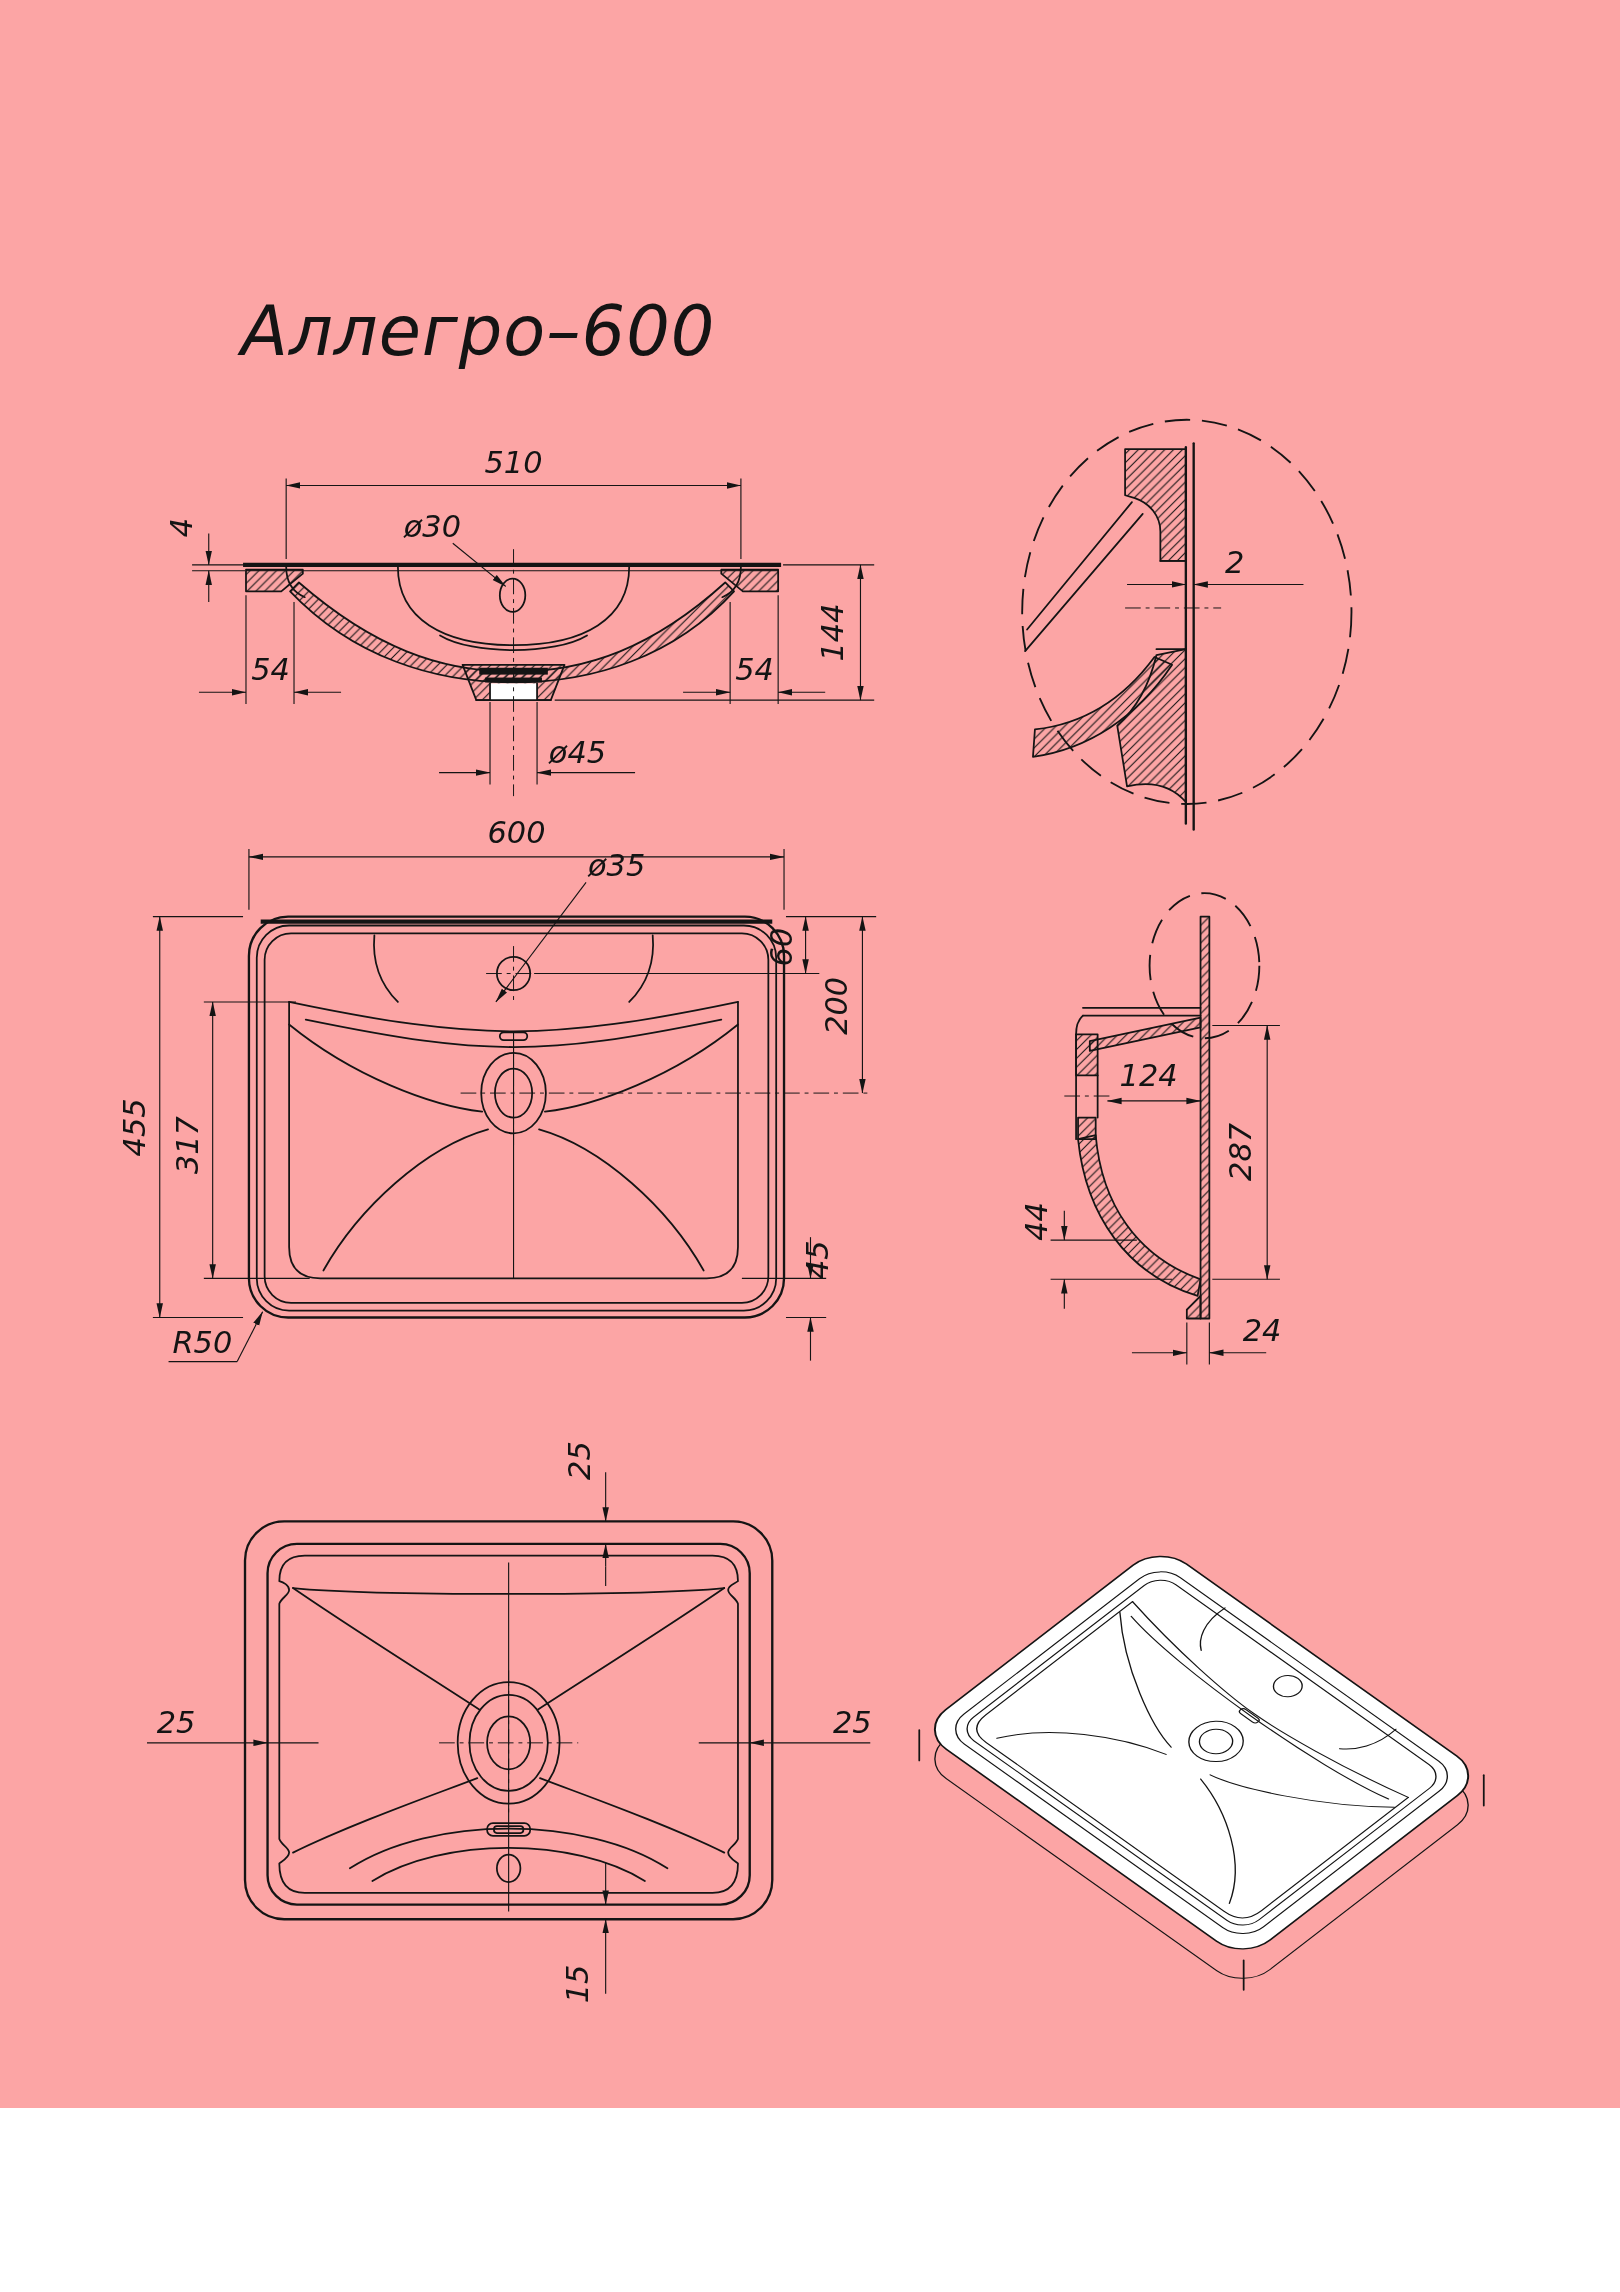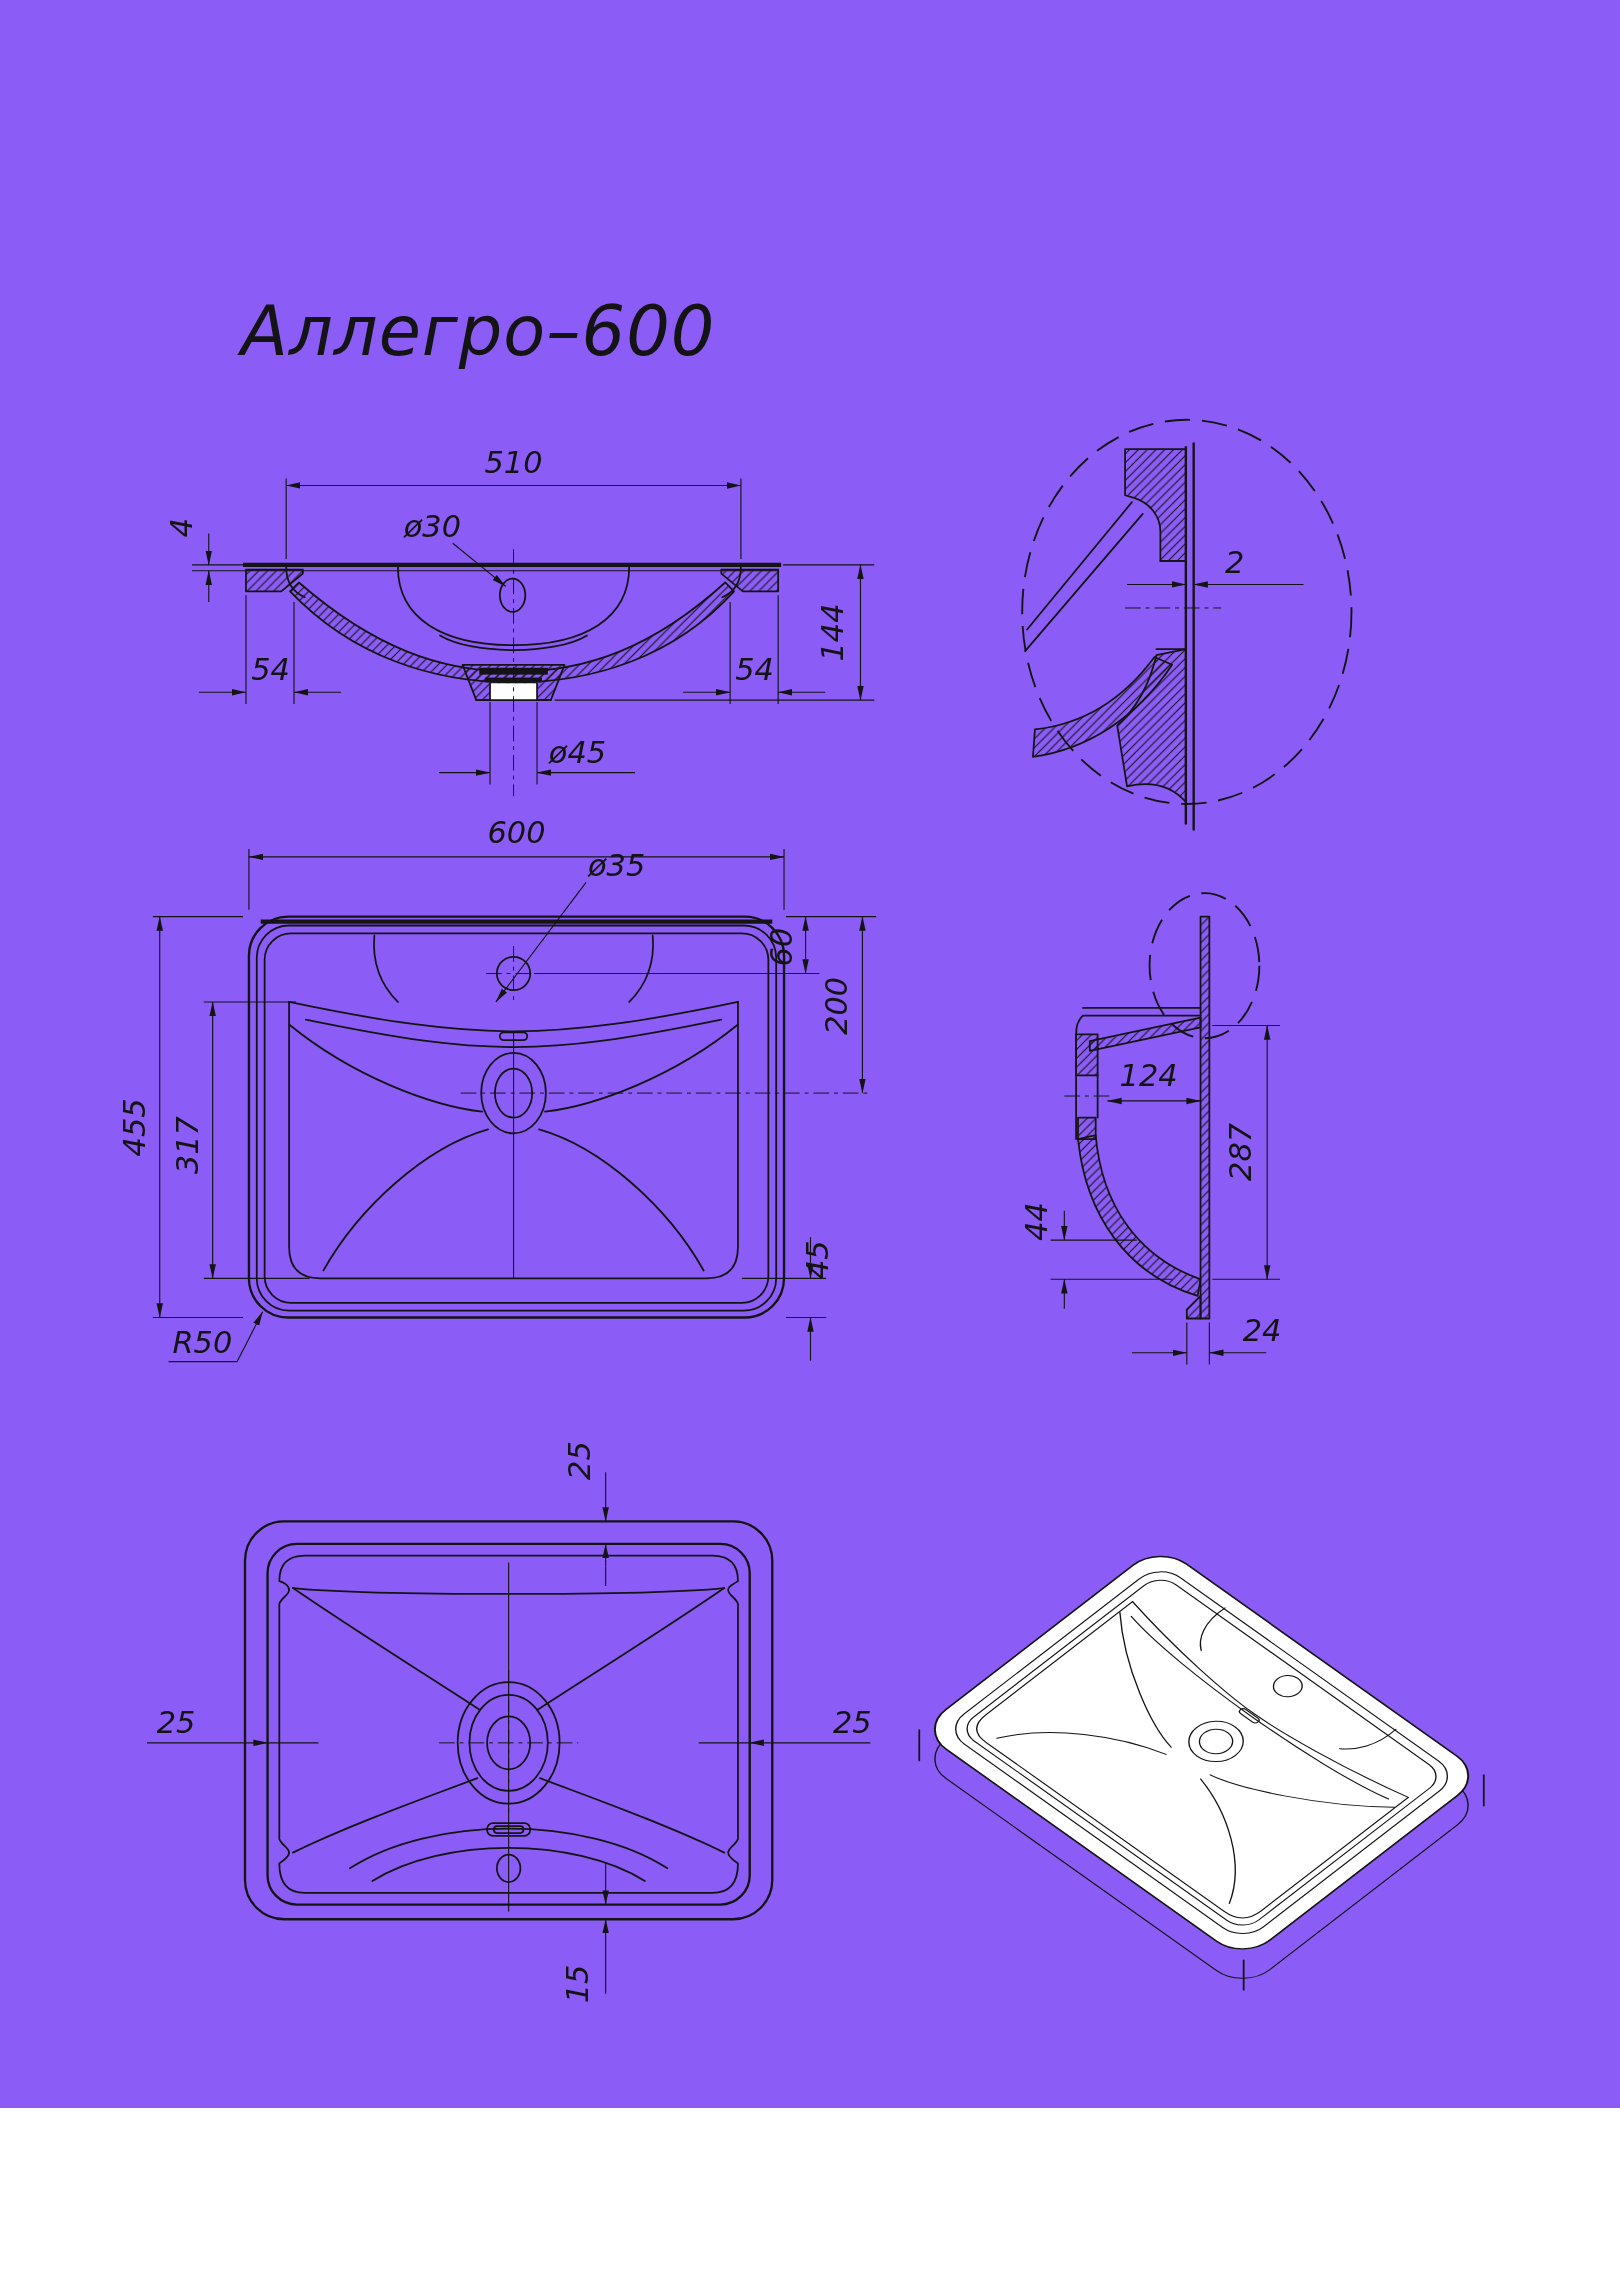--- a/index.html
+++ b/index.html
@@ -1,16 +1,16 @@
 <!DOCTYPE html>
 <html><head>
 <meta charset="utf-8">
 <style>
   html,body{margin:0;padding:0;background:#ffffff;}
-  #page{width:1620px;height:2108px;background:#8b5cf6;position:relative;font-family:"DejaVu Sans",sans-serif;}
+  #page{width:1620px;height:2108px;background:#fca5a5;position:relative;font-family:"DejaVu Sans",sans-serif;}
   svg{position:absolute;left:0;top:0;}
   .ol{stroke:#141414;fill:none;stroke-width:2.4;stroke-linecap:round;stroke-linejoin:round;}
   .ol2{stroke:#141414;fill:none;stroke-width:1.8;stroke-linecap:round;stroke-linejoin:round;}
   .thick{stroke:#141414;fill:none;stroke-width:4.5;stroke-linecap:butt;}
   .thin{stroke:#141414;fill:none;stroke-width:1.15;stroke-linecap:butt;}
   .hatch{fill:url(#hat);stroke:#141414;stroke-width:1.8;stroke-linejoin:round;}
   .solidfill{fill:#141414;stroke:none;}
   .whitefill{fill:#ffffff;stroke:none;}
   .cl{stroke:#141414;fill:none;stroke-width:1;stroke-dasharray:16 5 4 5;}
   .dash{stroke:#141414;fill:none;stroke-width:1.9;stroke-dasharray:26 12;}

